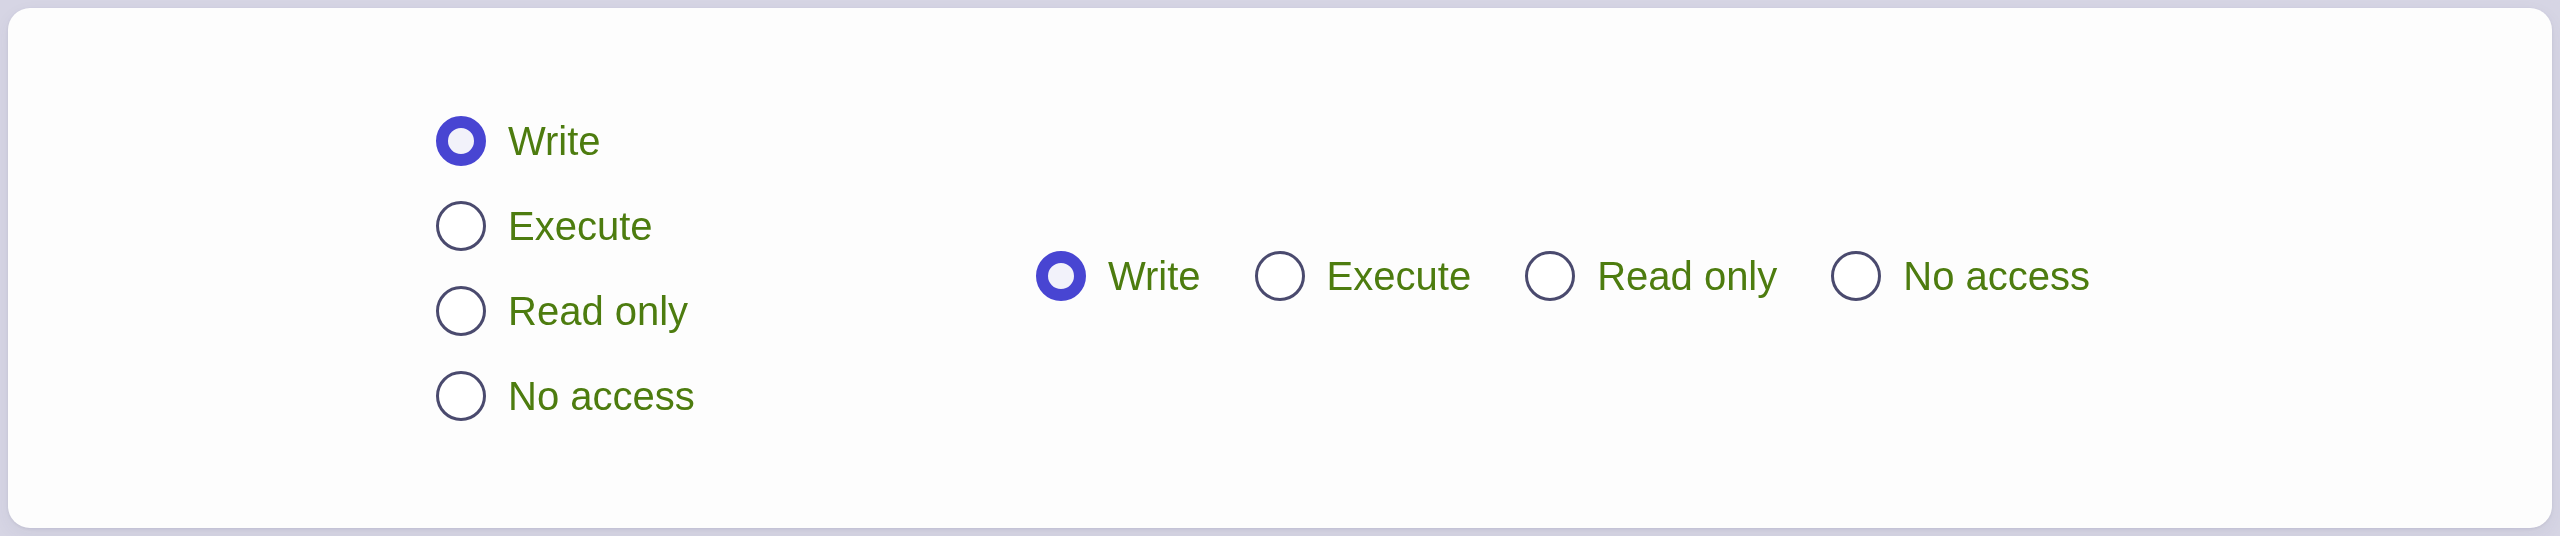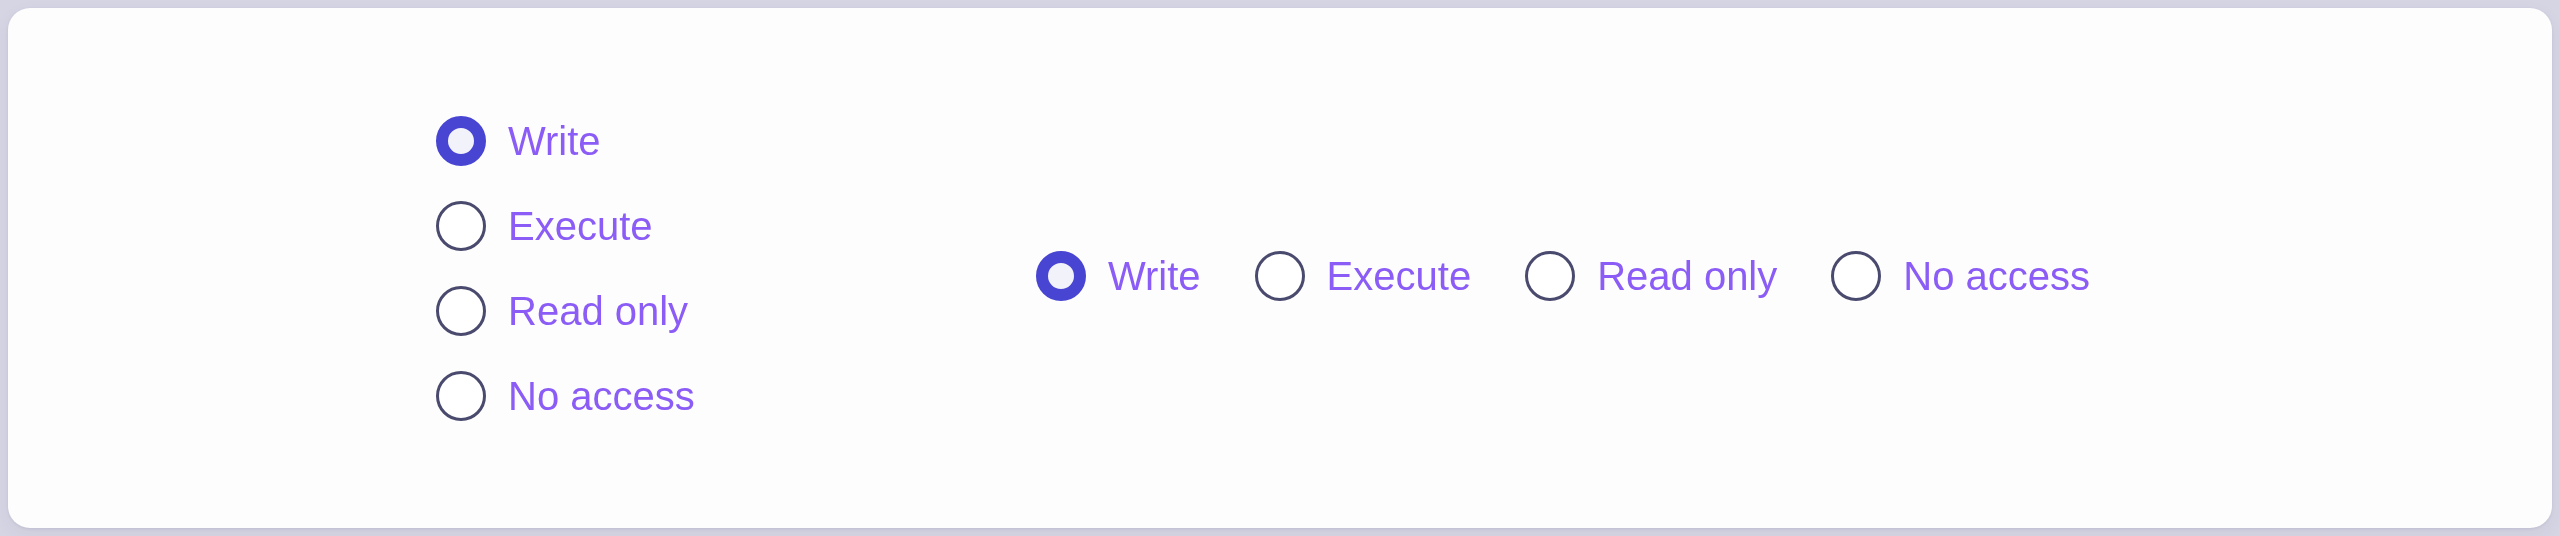--- a/index.html
+++ b/index.html
@@ -45,21 +45,21 @@
     background: #ffffff;
     border: 3px solid #4a4a6e;
   }
 
   .radio.checked {
     background: #f2f2fa;
     border: 12px solid #4845d2;
   }
 
   .option-label {
-    color: #8b5cf6;
+    color: #4d7c0f;
     white-space: nowrap;
     line-height: 1;
   }
 
   
   .group-vertical {
     position: absolute;
     left: 428px;
     top: 108px;
     display: flex;

